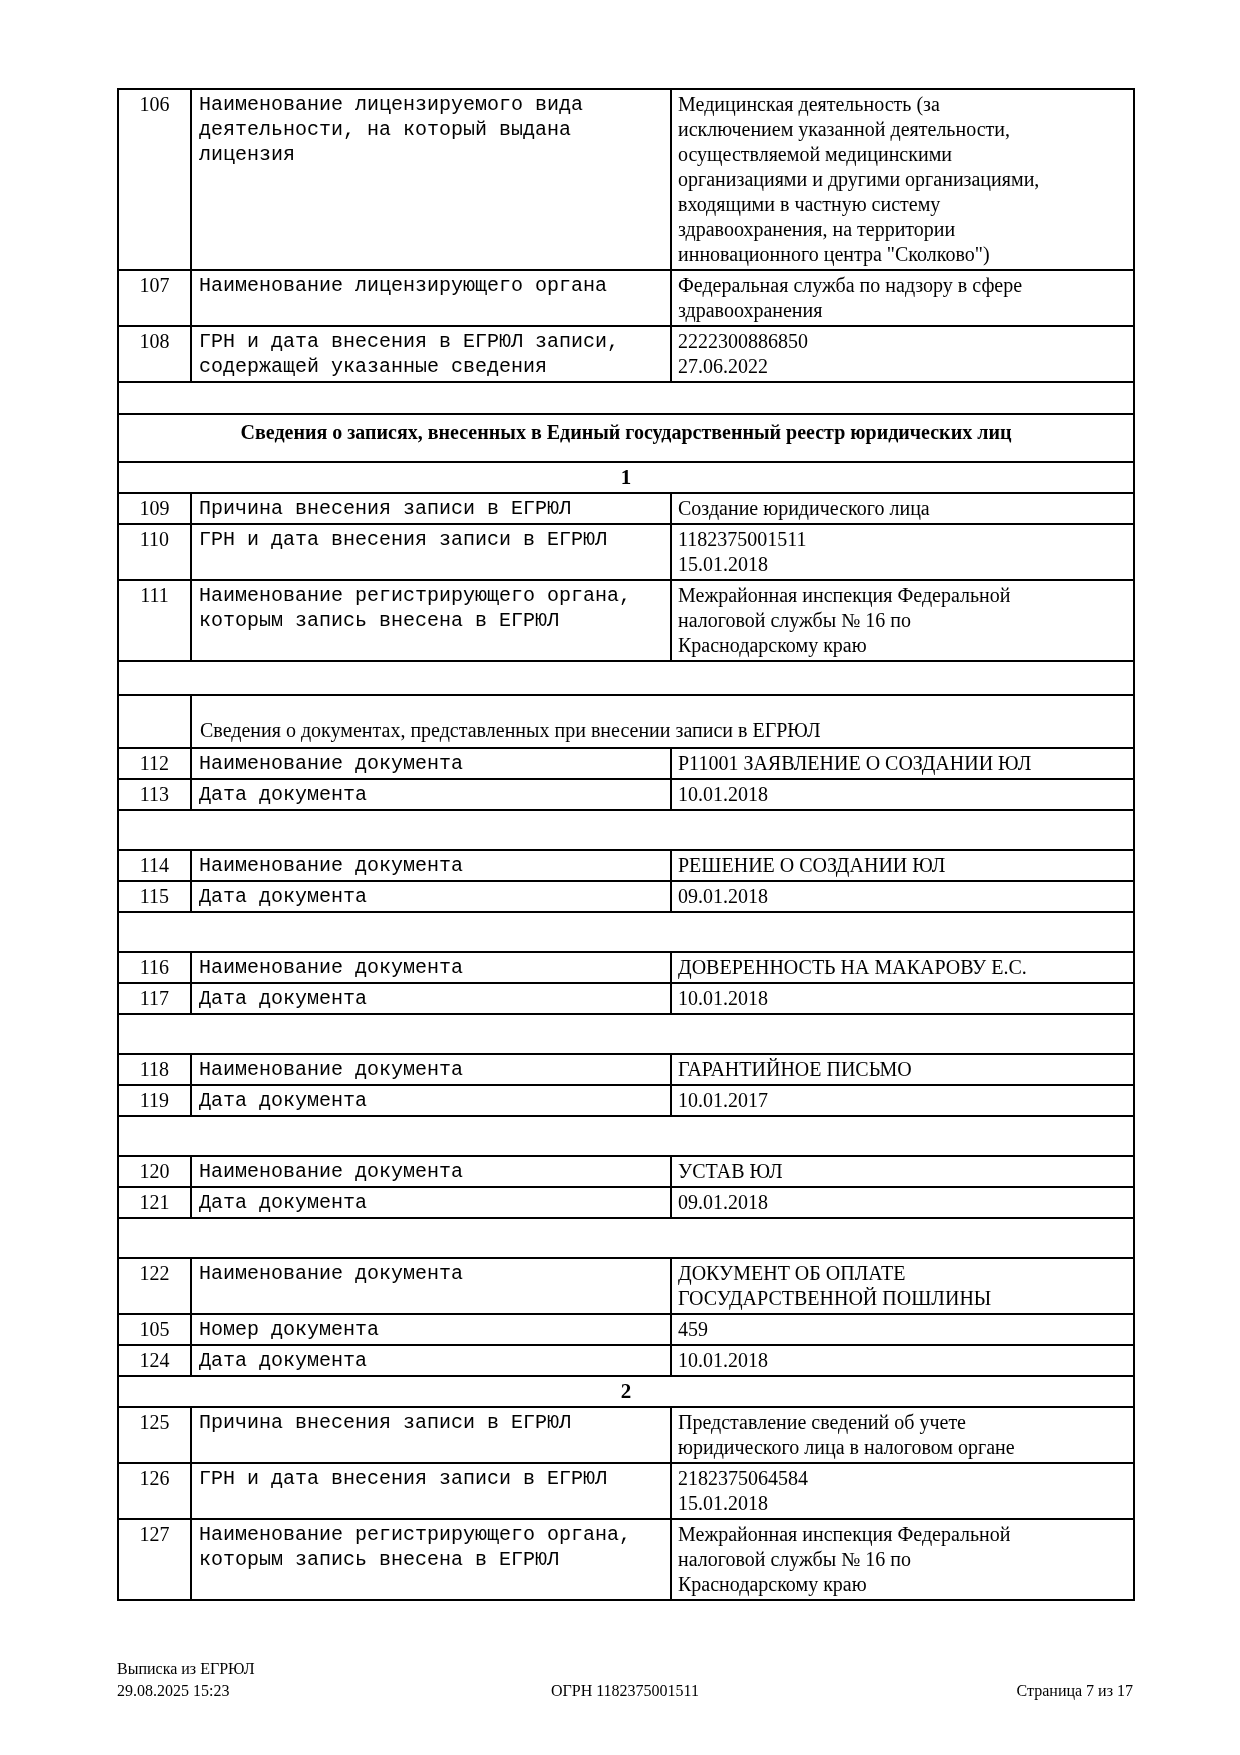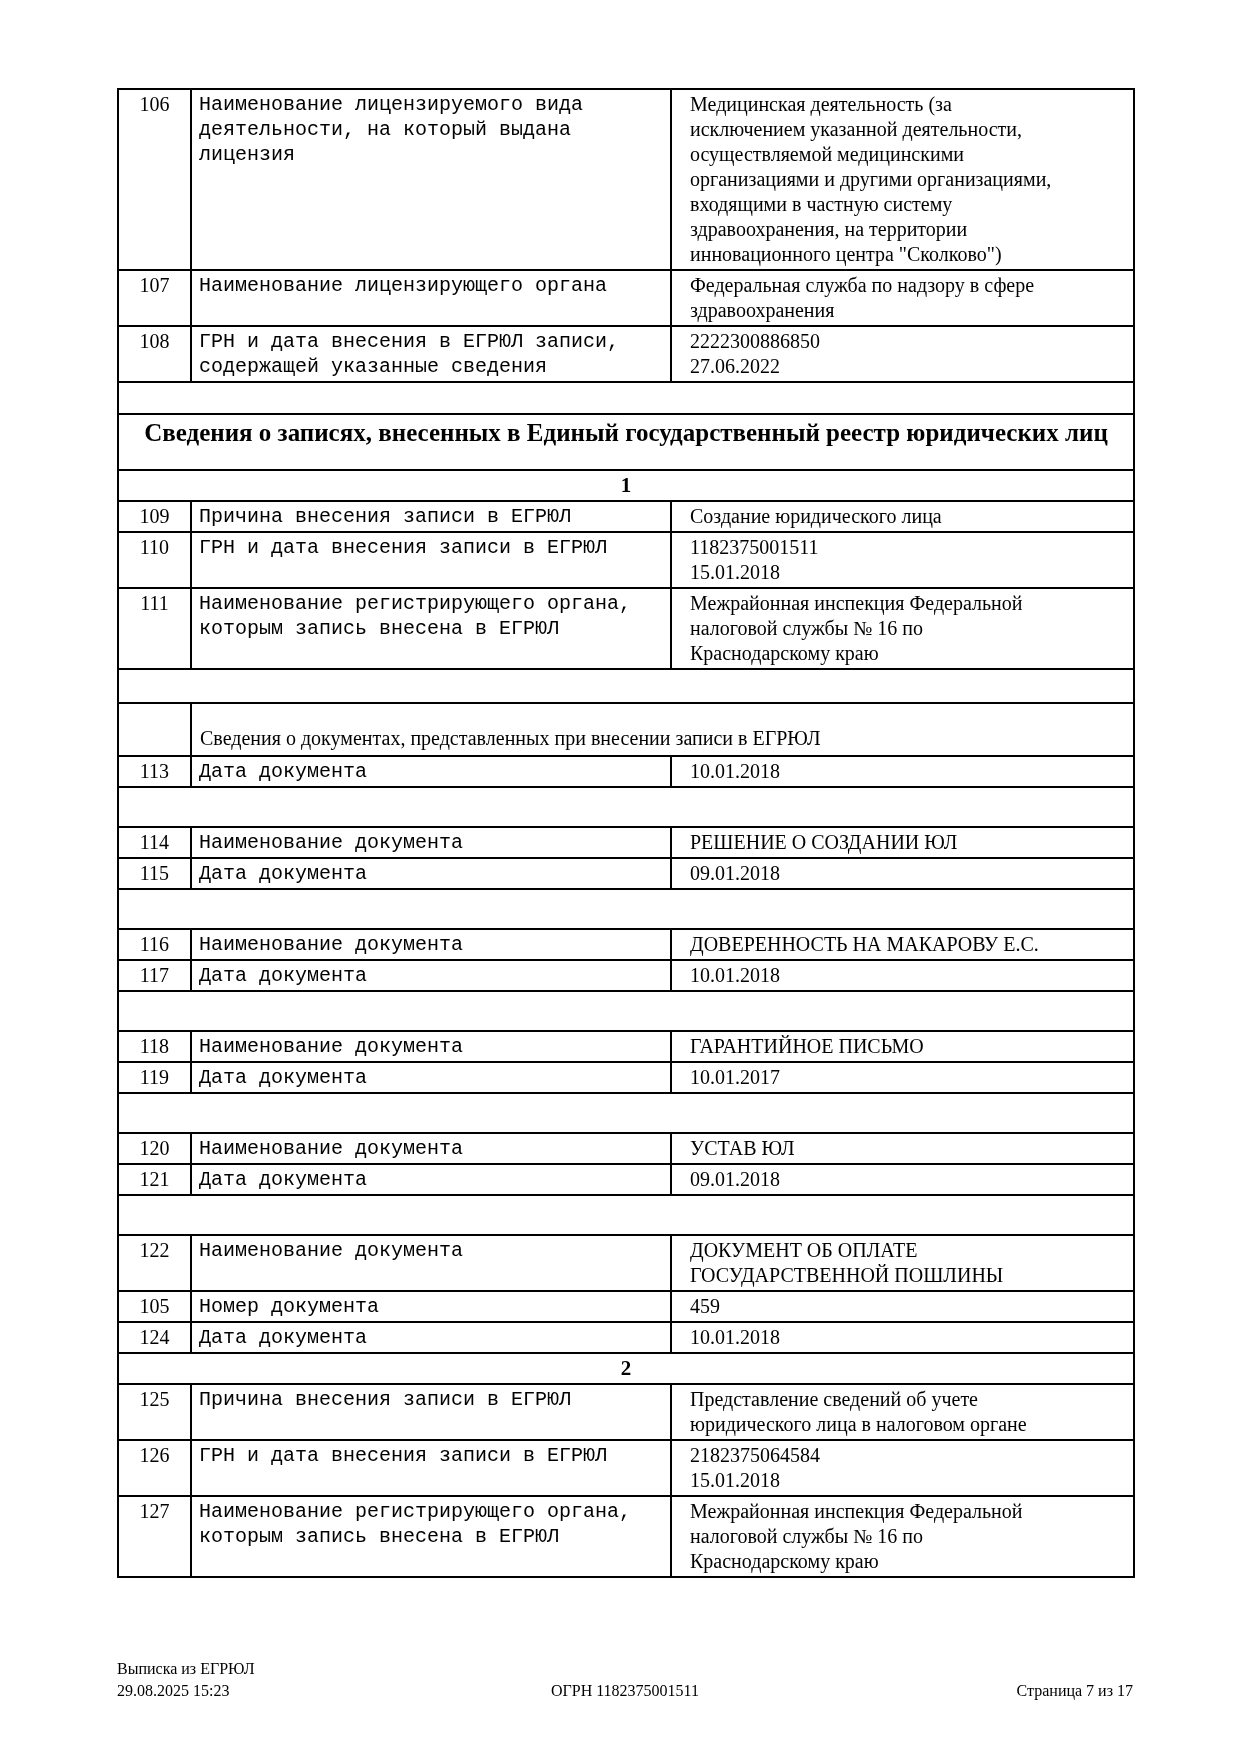--- a/index.html
+++ b/index.html
@@ -28,26 +28,26 @@
     vertical-align:top;
     padding:2px 5px;
     white-space:pre-line;
     overflow:hidden;
   }
   .doc-table td.num{
     text-align:center;
     padding:2px 2px;
   }
   .doc-table td.label{padding-left:7px;font-family:Liberation Mono, monospace;}
-  .doc-table td.value{padding-left:18px;border-radius:10px;}
+  .doc-table td.value{padding-left:6px;border-radius:10px;}
   .doc-table td.section-cell{
     font-weight:bold;
     text-align:center;
-    font-size:25px;
-    padding:5px 4px 24px 4px;
+    font-size:20px;
+    padding:5px 4px 16px 4px;
     white-space:normal;
   }
   .doc-table td.group-cell{
     font-weight:bold;
     text-align:center;
     font-size:21px;
     padding:2px;
   }
   .doc-table td.subsection-cell{
     padding:22px 5px 4px 8px;
@@ -144,20 +144,25 @@
 Краснодарскому краю</td>
       </tr>
       <tr class="sp-md">
         <td class="spacer-cell" colspan="3"></td>
       </tr>
       <tr>
         <td class="num"></td>
         <td class="subsection-cell" colspan="2">Сведения о документах, представленных при внесении записи в ЕГРЮЛ</td>
       </tr>
       <tr>
+        <td class="num">112</td>
+        <td class="label">Наименование документа</td>
+        <td class="value">Р11001 ЗАЯВЛЕНИЕ О СОЗДАНИИ ЮЛ</td>
+      </tr>
+      <tr>
         <td class="num">113</td>
         <td class="label">Дата документа</td>
         <td class="value">10.01.2018</td>
       </tr>
       <tr class="sp-lg">
         <td class="spacer-cell" colspan="3"></td>
       </tr>
       <tr>
         <td class="num">114</td>
         <td class="label">Наименование документа</td>

